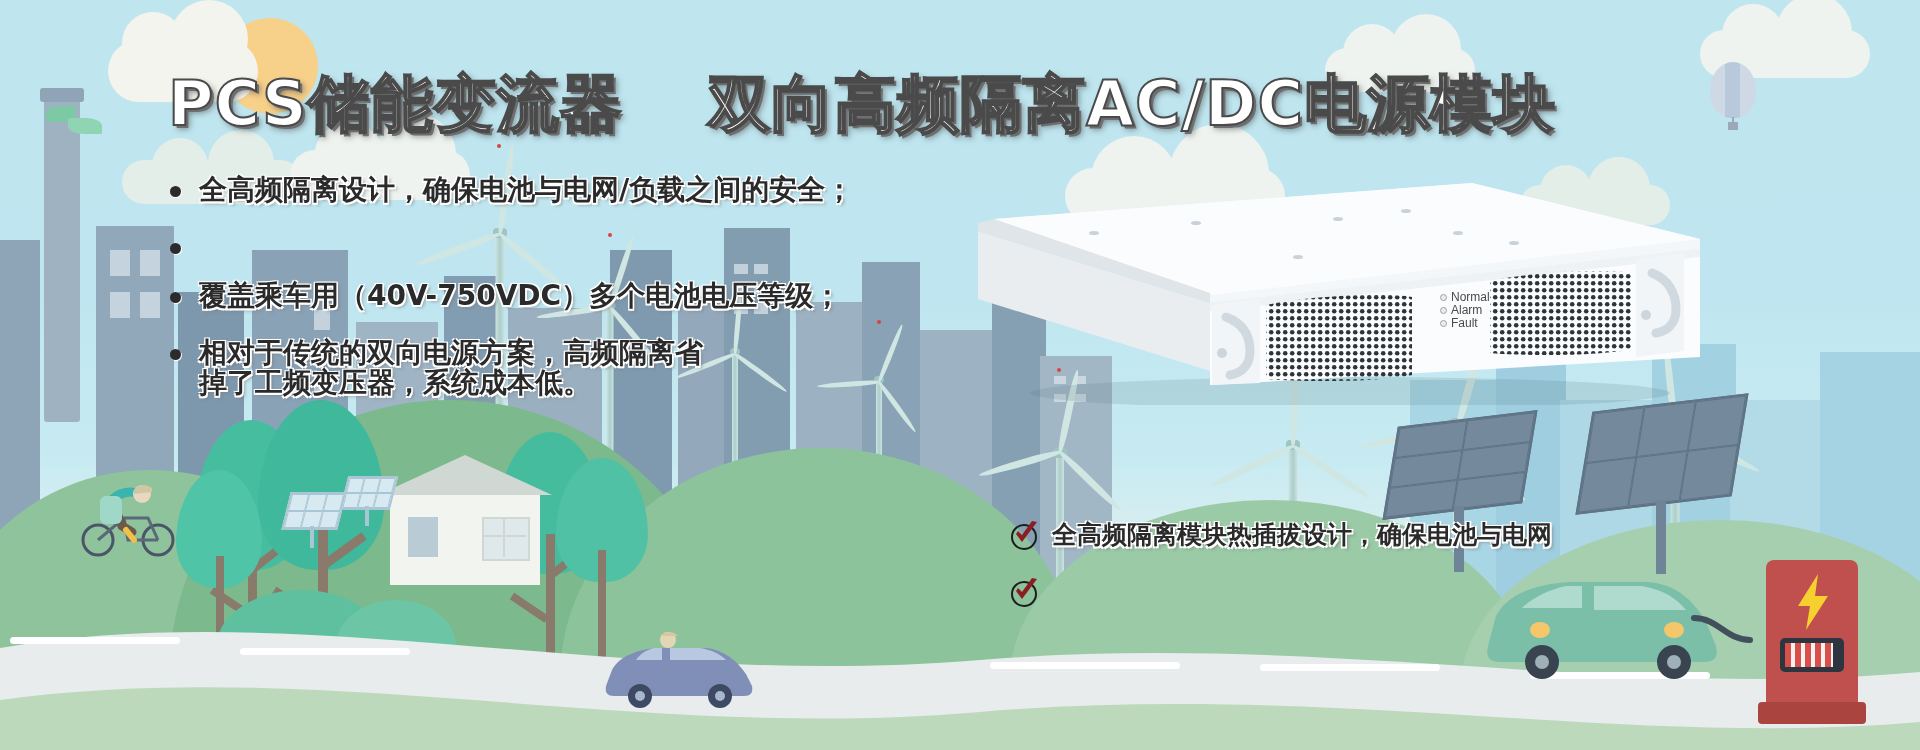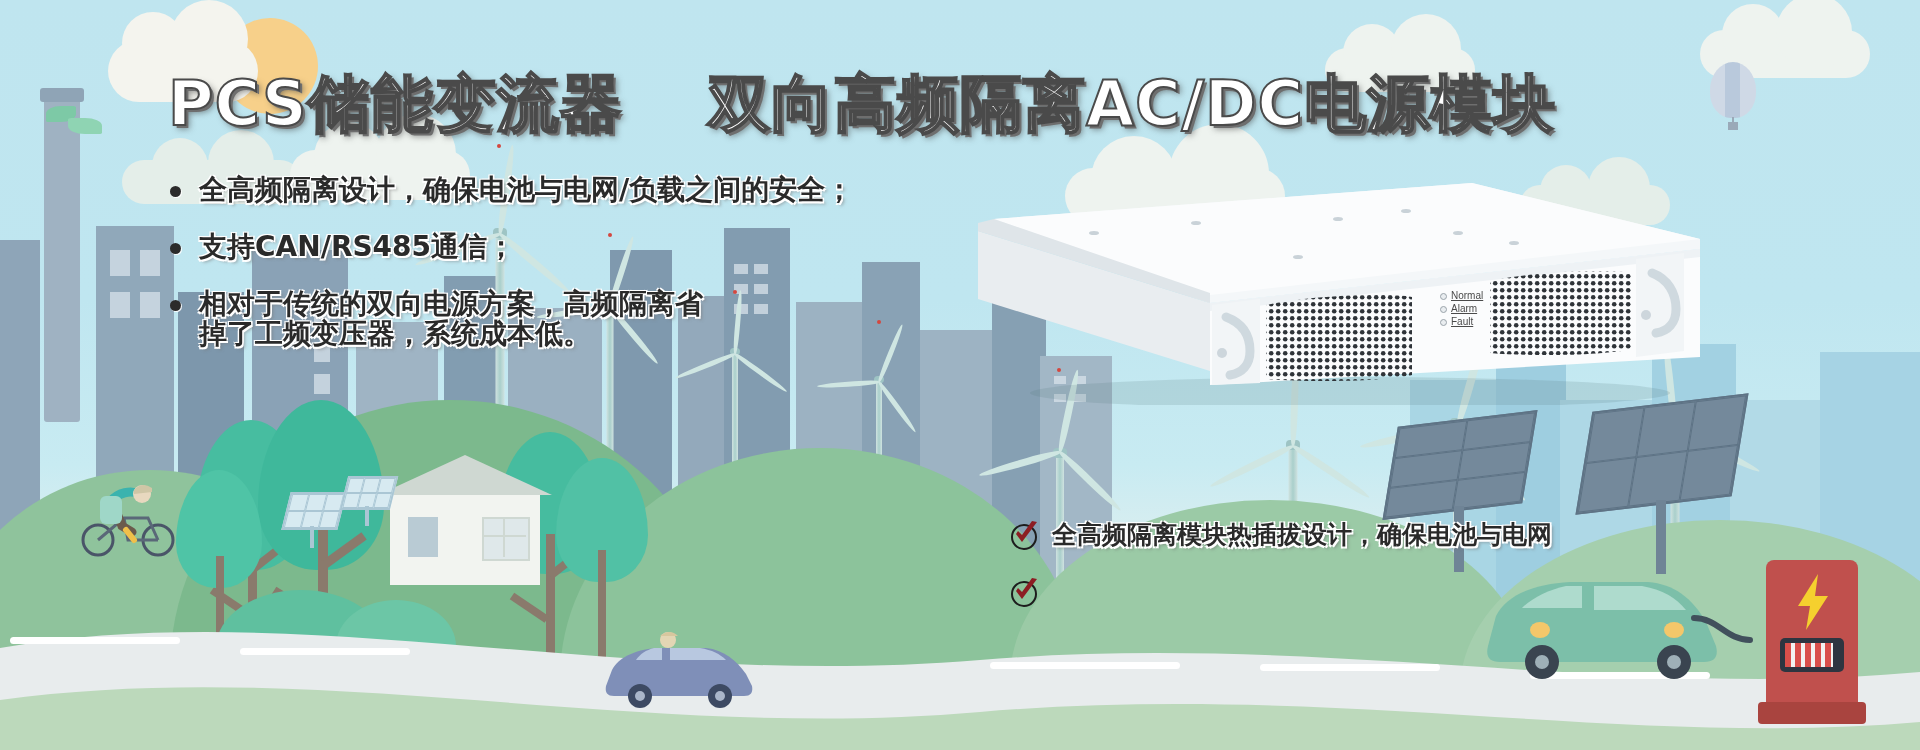--- a/index.html
+++ b/index.html
@@ -82,22 +82,22 @@
                    border:2.5px solid #1d1d1d;border-radius:50%;}
   .chk .mark svg{position:absolute;left:0;top:0;}
   .chk .ctxt{font-size:25px;font-weight:bold;color:#2a2a2a;white-space:nowrap;
              text-shadow:1.8px 1.8px 0 #ffffff, -1.4px -1.4px 0 #ffffff,
                          1.8px -1.4px 0 #ffffff, -1.4px 1.8px 0 #ffffff,
                          3px 3px 3px rgba(110,110,110,.55);
              font-family:"DejaVu Sans","Liberation Sans",sans-serif;}
 
   
   #device{position:absolute;left:960px;top:175px;width:740px;height:230px;}
-  .led-row{position:absolute;font-size:10px;color:#4a4a4a;
-           font-family:"Liberation Sans",sans-serif;text-decoration:underline;}
+  .led-row{position:absolute;font-size:12px;color:#4a4a4a;
+           font-family:"Liberation Sans",sans-serif;}
   .led-row i{display:inline-block;width:5px;height:5px;border-radius:50%;
              border:1px solid #9aa3aa;background:#e9edf0;margin-right:4px;vertical-align:middle;}
 </style>
 </head>
 <body>
 
 <div id="banner">
 
   <div class="layer">
     <div class="sun" style="left:222px;top:18px;width:96px;height:96px;"></div>
@@ -503,21 +503,24 @@
     <span>双向高频隔离AC/DC电源模块</span>
   </div>
 
   <div id="bullets">
     <div class="blt">
       <span class="dot"></span>
       <span class="txt">全高频隔离设计，确保电池与电网/负载之间的安全；</span>
     </div>
     <div class="blt">
       <span class="dot"></span>
-      <span class="txt">支持CAN/RS485通信；</span>
+    </div>
+    <div class="blt">
+      <span class="dot"></span>
+      <span class="txt">覆盖乘车用（40V-750VDC）多个电池电压等级；</span>
     </div>
     <div class="blt" style="width:560px;">
       <span class="dot"></span>
       <span class="txt">相对于传统的双向电源方案，高频隔离省掉了工频变压器，系统成本低。</span>
     </div>
   </div>
 
   <div id="checks">
     <div class="chk">
       <span class="mark">

